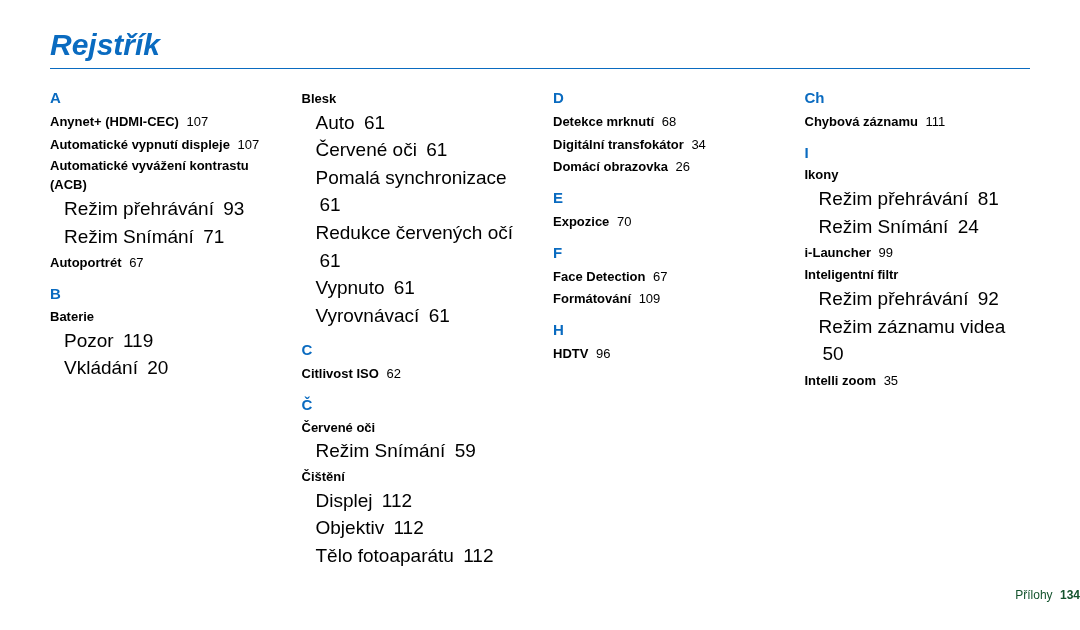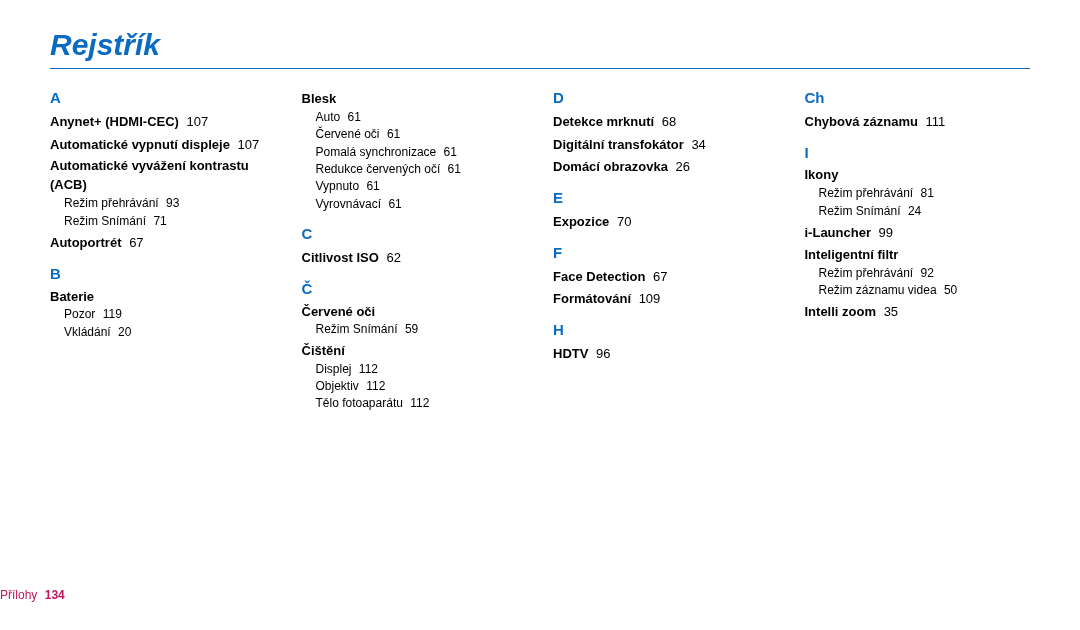--- a/index.html
+++ b/index.html
@@ -57,31 +57,31 @@
     font-size: 13px;
     margin-top: 4px;
   }
   .head .pg, .headline .pg, .sub .pg {
     font-weight: 400;
     margin-left: 4px;
     margin-top: 33px;
   }
   .sub {
     font-weight: 400;
-    font-size: 12px;
+    font-size: 19px;
     padding-left: 14px;
   }
   .footer {
     position: absolute;
     bottom: 18px;
     left: 0;
     width: 1080px;
-    text-align: left;
+    text-align: right;
     font-size: 12px;
-    color: #be185d;
+    color: #14532d;
   }
   .footer .pnum { font-weight: 700; margin-left: 4px;}
 </style>
 </head>
 <body>
 
 <div class="page">
   <div class="title">Rejstřík</div>
   <hr class="rule">
   <div class="cols" id="cols">

